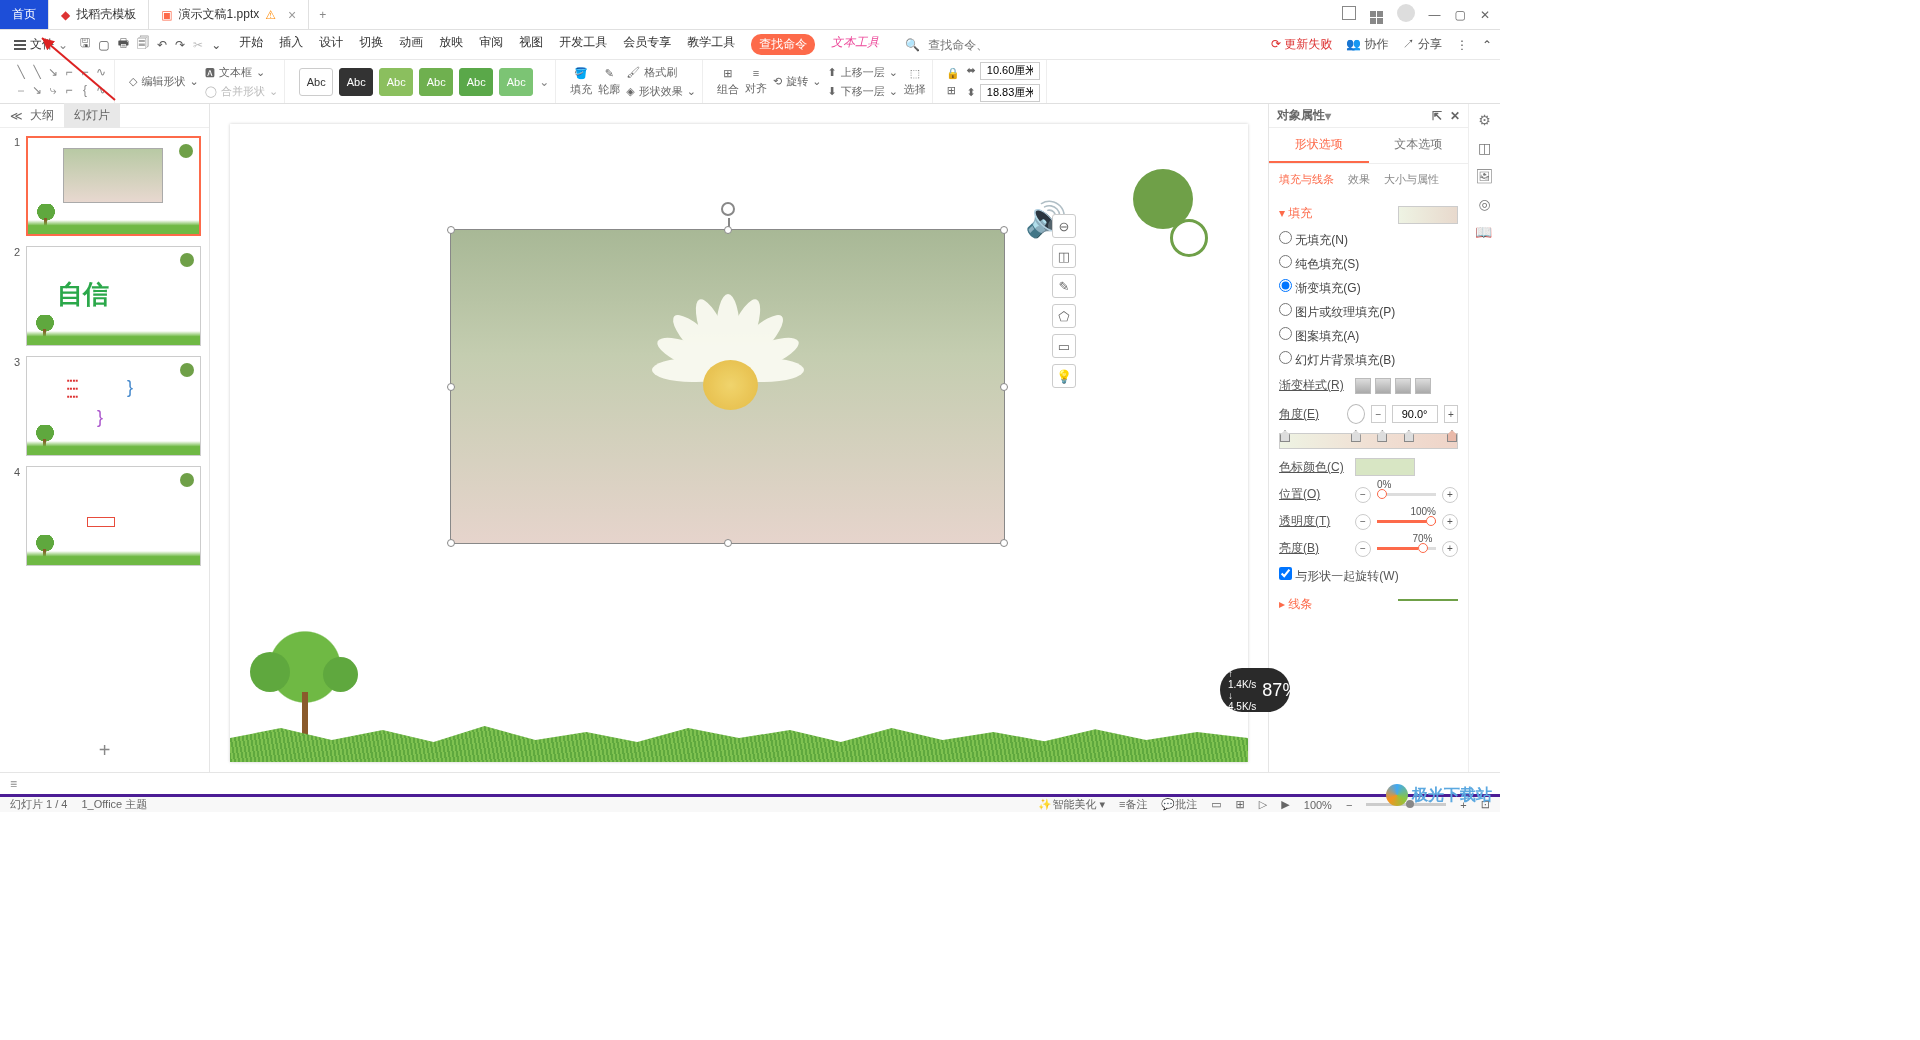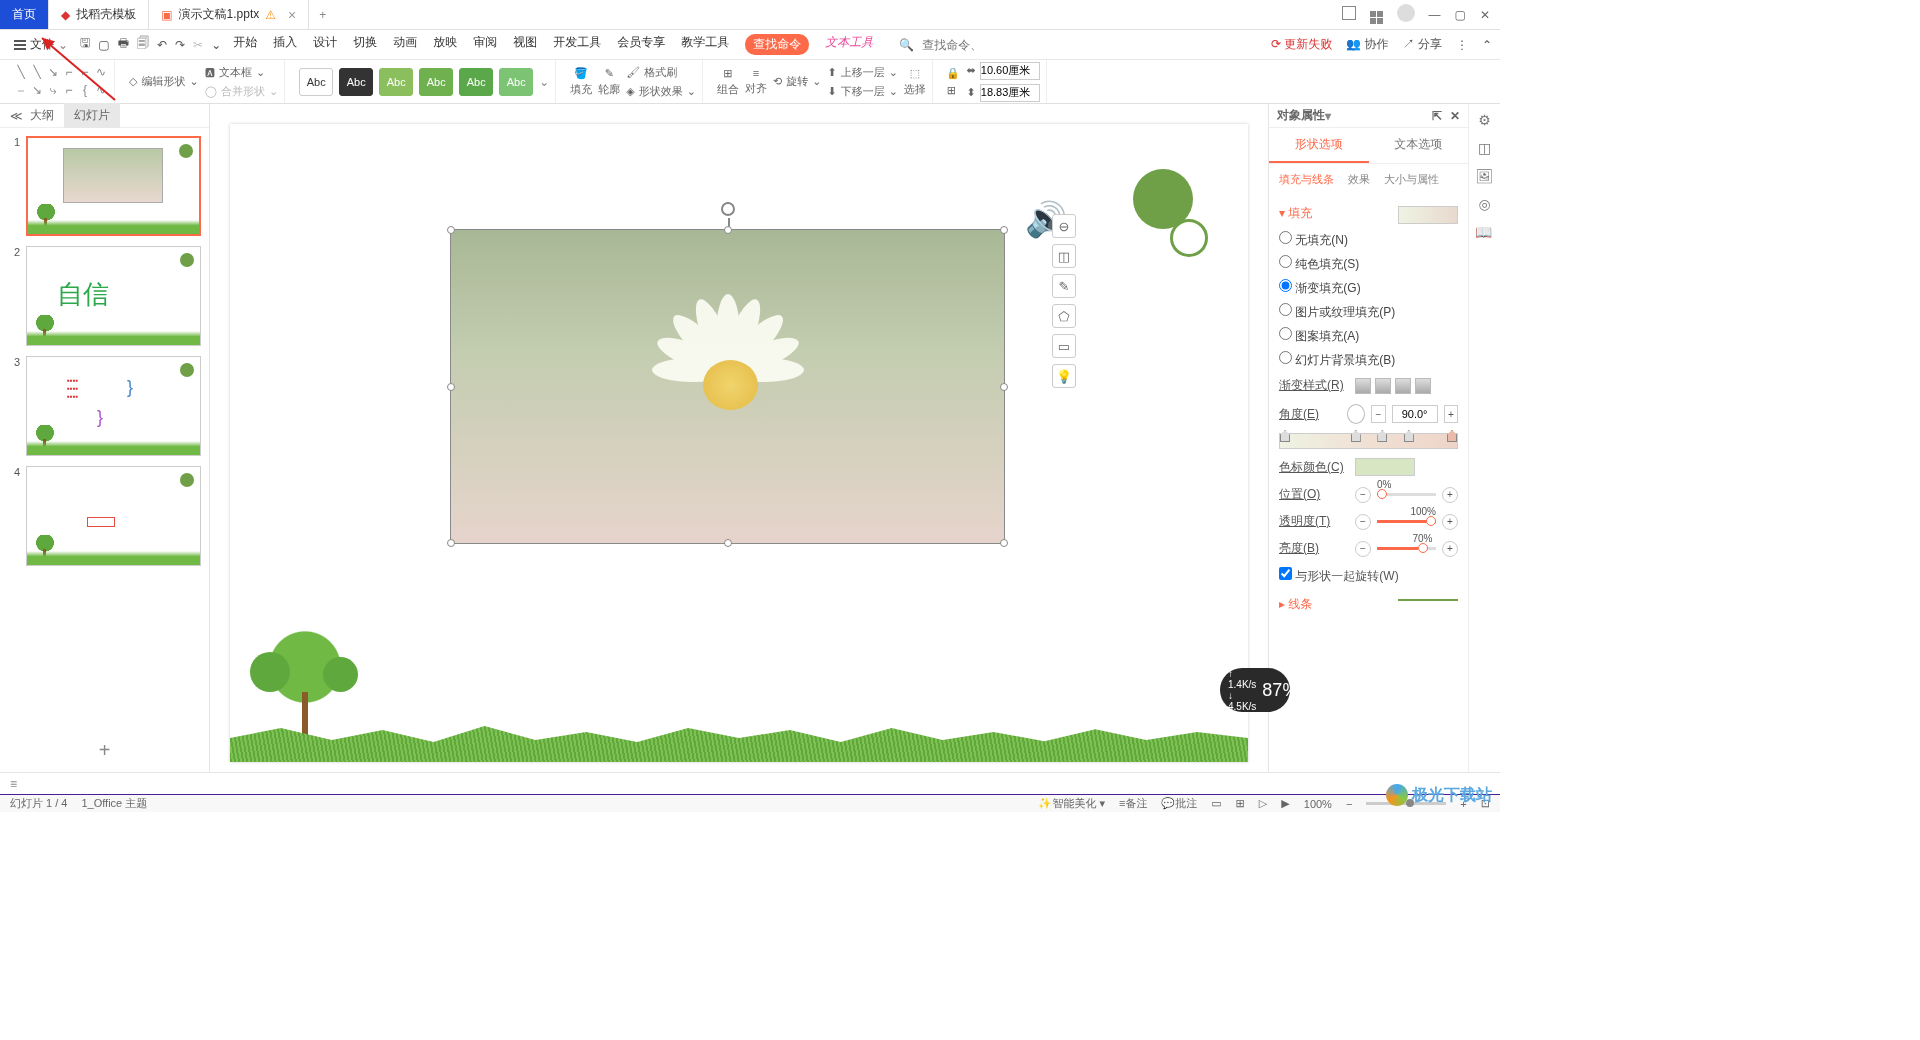--- a/index.html
+++ b/index.html
@@ -19,21 +19,21 @@
 .icon-grid { display: inline-grid; grid-template: repeat(2,6px)/repeat(2,6px); gap: 1px; }
 .icon-grid i { background: #888; }
 .avatar { width: 18px; height: 18px; border-radius: 50%; background: #ddd; display: inline-block; }
 
 
 .menubar { height: 30px; display: flex; align-items: center; padding: 0 8px; gap: 6px; border-bottom: 1px solid #e8e8e8; }
 .file-menu { display: flex; align-items: center; gap: 4px; padding: 0 6px; cursor: pointer; }
 .hamburger { display: inline-block; width: 12px; height: 10px; background: linear-gradient(#555 2px, transparent 2px 4px, #555 4px 6px, transparent 6px 8px, #555 8px); }
 .qat { display: flex; gap: 8px; align-items: center; color: #555; }
 .qat span { cursor: pointer; }
-.menu-tabs { display: flex; gap: 16px; margin-left: 6px; }
+.menu-tabs { display: flex; gap: 16px; margin-left: 12px; }
 .menu-tabs span { cursor: pointer; }
 .menu-tabs .draw { background: #fd6a4a; color: #fff; padding: 2px 8px; border-radius: 10px; }
 .menu-tabs .text-tool { color: #ec4899; font-style: italic; }
 .search-area { margin-left: 20px; display: flex; gap: 8px; color: #999; }
 .search-area input { border: none; outline: none; font-size: 12px; width: 60px; }
 .right-actions { margin-left: auto; display: flex; gap: 14px; align-items: center; color: #555; }
 .update-fail { color: #d33; }
 .right-actions span { cursor: pointer; }
 
 
@@ -42,41 +42,41 @@
 .shape-grid { display: grid; grid-template: repeat(2, 16px) / repeat(6, 14px); gap: 2px; }
 .shape-grid span { color: #888; font-size: 12px; text-align: center; cursor: pointer; }
 .rb-btn { display: flex; flex-direction: column; align-items: center; gap: 2px; cursor: pointer; color: #666; font-size: 11px; }
 .rb-btn.row { flex-direction: row; gap: 4px; }
 .abc { width: 34px; height: 28px; border: 1px solid #ccc; border-radius: 3px; display: flex; align-items: center; justify-content: center; font-size: 11px; cursor: pointer; }
 .abc.dark { background: #333; color: #fff; border-color: #333; }
 .abc.g1 { background: #8bbf5e; color: #fff; border-color: #8bbf5e; }
 .abc.g2 { background: #6fb04f; color: #fff; border-color: #6fb04f; }
 .abc.g3 { background: #5aa849; color: #fff; border-color: #5aa849; }
 .abc.g4 { background: #7cc474; color: #fff; border-color: #7cc474; }
-.dim-input { width: 60px; height: 18px; border: 1px solid #ccc; font-size: 11px; padding: 0 0; }
+.dim-input { width: 60px; height: 18px; border: 1px solid #ccc; font-size: 11px; padding: 0 6px; }
 .vstack { display: flex; flex-direction: column; gap: 4px; font-size: 11px; color: #555; }
 
 
 .main { display: flex; height: calc(100% - 30px - 30px - 44px - 22px - 18px); }
 .side-panel { width: 210px; border-right: 1px solid #e5e5e5; display: flex; flex-direction: column; }
 .side-header { height: 24px; display: flex; align-items: center; border-bottom: 1px solid #eee; }
 .side-header span { padding: 4px 10px; cursor: pointer; color: #666; }
 .side-header .sel { background: #e8e8e8; }
 .collapse { width: 14px; text-align: center; cursor: pointer; color: #888; }
 .thumbs { flex: 1; overflow-y: auto; padding: 8px; }
 .thumb-row { display: flex; gap: 6px; margin-bottom: 10px; }
 .thumb-num { width: 12px; text-align: right; color: #555; font-size: 11px; }
 .thumb { width: 175px; height: 100px; border: 1px solid #ccc; background: #fff; position: relative; cursor: pointer; overflow: hidden; }
 .thumb.sel { border: 2px solid #fd6a4a; }
 .thumb-grass { position: absolute; bottom: 0; left: 0; right: 0; height: 14px; background: linear-gradient(to top, #6fb944 60%, transparent); }
 .thumb-tree { position: absolute; bottom: 8px; left: 8px; width: 20px; height: 22px; background: radial-gradient(circle at 50% 35%, #5fa83e 50%, transparent 52%); }
 .thumb-tree::after { content:''; position:absolute; bottom:0; left:8px; width:3px; height:8px; background:#8a5a2b; }
 .thumb-dot { position: absolute; top: 6px; right: 6px; width: 14px; height: 14px; border-radius: 50%; background: #6fa048; }
 .thumb1-img { position: absolute; top: 10px; left: 35px; width: 100px; height: 55px; background: linear-gradient(#b8c9a4, #e8d8d0); border: 1px solid #aaa; }
-.thumb2-txt { position: absolute; top: 30px; left: 30px; font-size: 26px; font-weight: normal; color: #2ba84a; }
+.thumb2-txt { position: absolute; top: 30px; left: 30px; font-size: 26px; font-weight: bold; color: #2ba84a; }
 .thumb4-box { position: absolute; top: 50px; left: 60px; width: 28px; height: 10px; border: 1px solid #e74c3c; }
 .add-slide { text-align: center; padding: 10px; color: #888; cursor: pointer; font-size: 20px; }
 
 .canvas-area { flex: 1; background: #fff; position: relative; overflow: hidden; }
 .slide-canvas { position: absolute; top: 20px; left: 20px; right: 20px; bottom: 10px; background: #fff; box-shadow: 0 0 3px rgba(0,0,0,.2); overflow: hidden; }
 .grass { position: absolute; bottom: 0; left: 0; right: 0; height: 40px; background: repeating-linear-gradient(80deg, #5fa83e 0 2px, #7fc251 2px 4px); clip-path: polygon(0 100%, 0 40%, 5% 15%, 10% 45%, 15% 20%, 20% 50%, 25% 10%, 30% 45%, 35% 25%, 40% 50%, 45% 15%, 50% 40%, 55% 20%, 60% 50%, 65% 15%, 70% 45%, 75% 25%, 80% 48%, 85% 18%, 90% 45%, 95% 25%, 100% 40%, 100% 100%); }
 .tree { position: absolute; bottom: 20px; left: 30px; width: 90px; height: 120px; }
 .tree .crown { position: absolute; top: 0; left: 0; width: 90px; height: 90px; background: radial-gradient(circle, #6fb944 55%, transparent 57%); filter: blur(.5px); }
 .tree .crown::before, .tree .crown::after { content:''; position:absolute; border-radius:50%; background:#5fa83e; }
 .tree .crown::before { width:40px; height:40px; left:-10px; top:30px; }
@@ -129,21 +129,21 @@
 .line-sample { width:60px; height:2px; background:#6fa048; }
 
 .rail { width:32px; border-left:1px solid #eee; display:flex; flex-direction:column; align-items:center; gap:12px; padding-top:8px; color:#777; }
 .rail span { cursor:pointer; font-size:14px; }
 
 
 .notes-bar { height:22px; border-top:1px solid #e5e5e5; display:flex; align-items:center; padding:0 10px; gap:10px; color:#888; }
 .notes-bar input { border:none; outline:none; flex:1; font-size:12px; color:#888; }
 
 
-.statusbar { height:18px; background:#f8f8f8; border-top:1px solid #4c1d95; display:flex; align-items:center; padding:0 10px; gap:14px; font-size:11px; color:#666; }
+.statusbar { height:18px; background:#f8f8f8; border-top:3px solid #4c1d95; display:flex; align-items:center; padding:0 10px; gap:14px; font-size:11px; color:#666; }
 .statusbar .spacer { flex:1; }
 .zoom-slider { width:80px; height:3px; background:#ccc; position:relative; }
 .zoom-slider .knob { position:absolute; top:-3px; left:50%; width:8px; height:8px; background:#888; border-radius:50%; }
 
 
 .net-badge { position:absolute; bottom:100px; right:210px; width:70px; height:44px; background:#2a2a2a; border-radius:22px; display:flex; align-items:center; color:#fff; font-size:10px; padding:0 8px; gap:6px; }
 .net-badge .pct { font-size:18px; }
 .watermark { position:absolute; bottom:6px; right:8px; font-size:16px; font-weight:bold; color:#5ba8e0; display:flex; align-items:center; gap:4px; }
 .watermark .logo { width:22px; height:22px; border-radius:50%; background:conic-gradient(#3fa9f5,#8cc63f,#f7931e,#3fa9f5); }
 </style>

